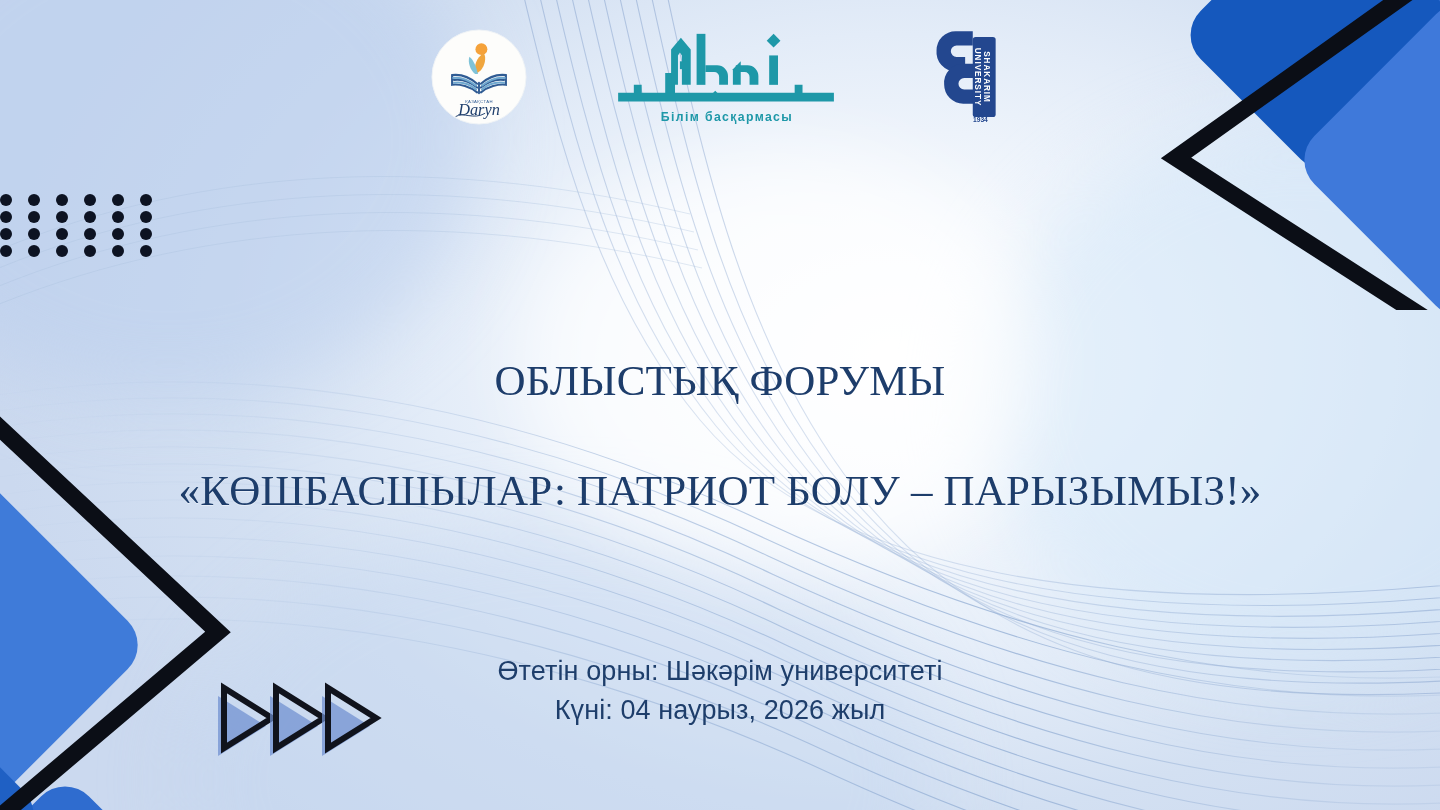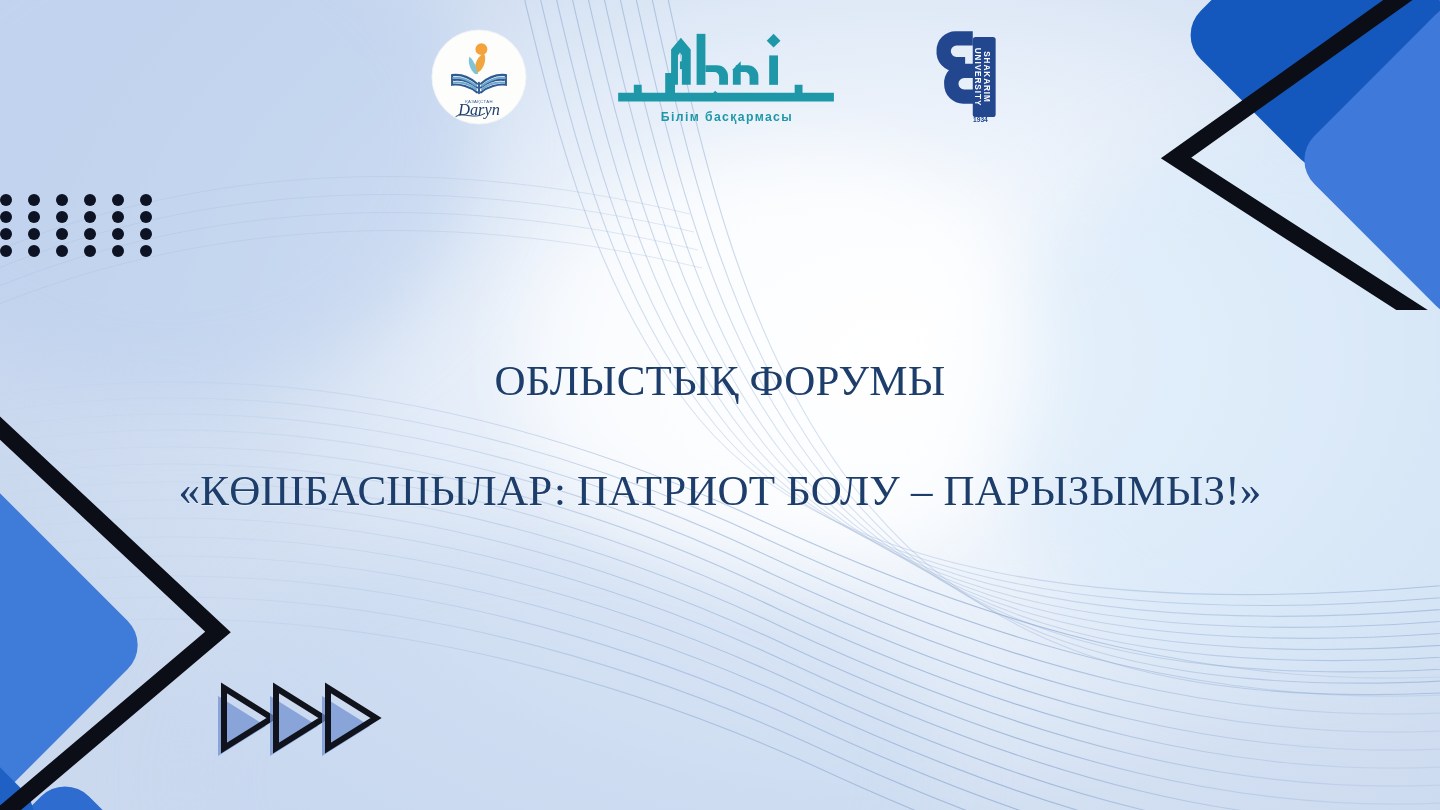--- a/index.html
+++ b/index.html
@@ -293,14 +293,18 @@
       <text x="56" y="97" text-anchor="middle" font-family="'Liberation Sans',sans-serif" font-size="7" font-weight="700" fill="#23478f">1934</text>
     </svg>
 
   </div>
 
   <div class="headline">
     <span class="ln">ОБЛЫСТЫҚ ФОРУМЫ</span>
     <span class="ln">«КӨШБАСШЫЛАР: ПАТРИОТ БОЛУ – ПАРЫЗЫМЫЗ!»</span>
   </div>
 
+  <div class="venue">
+    <span>Өтетін орны: Шәкәрім университеті</span>
+    <span>Күні: 04 наурыз, 2026 жыл</span>
+  </div>
 
 </div>
 
 </body></html>

